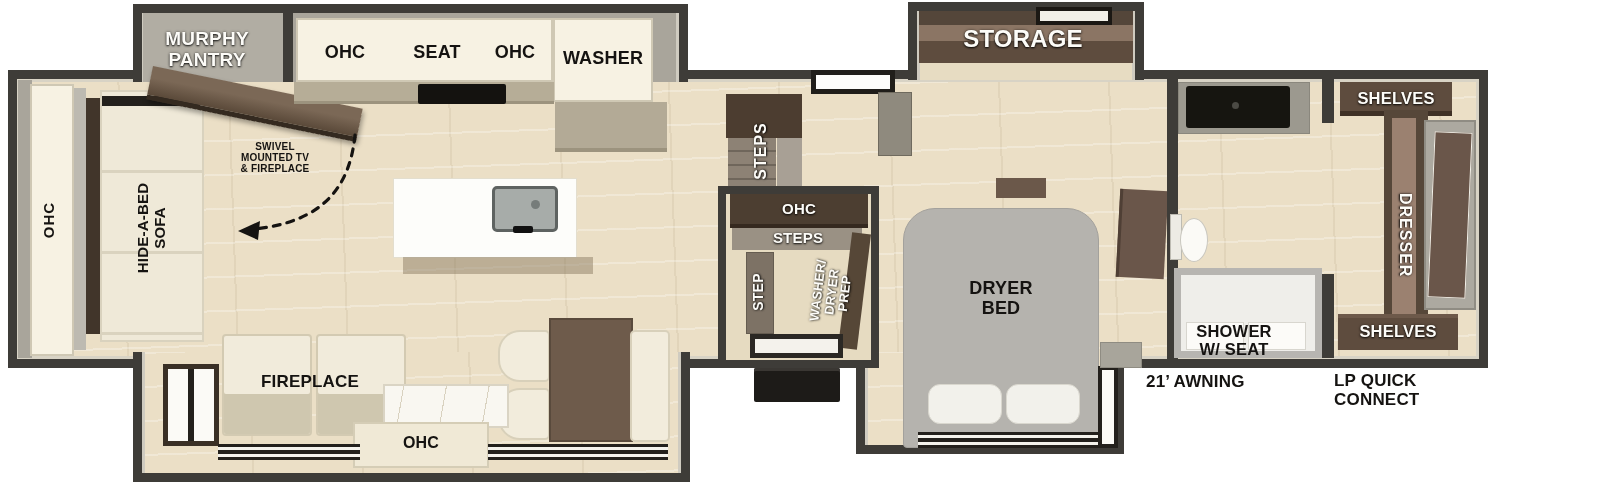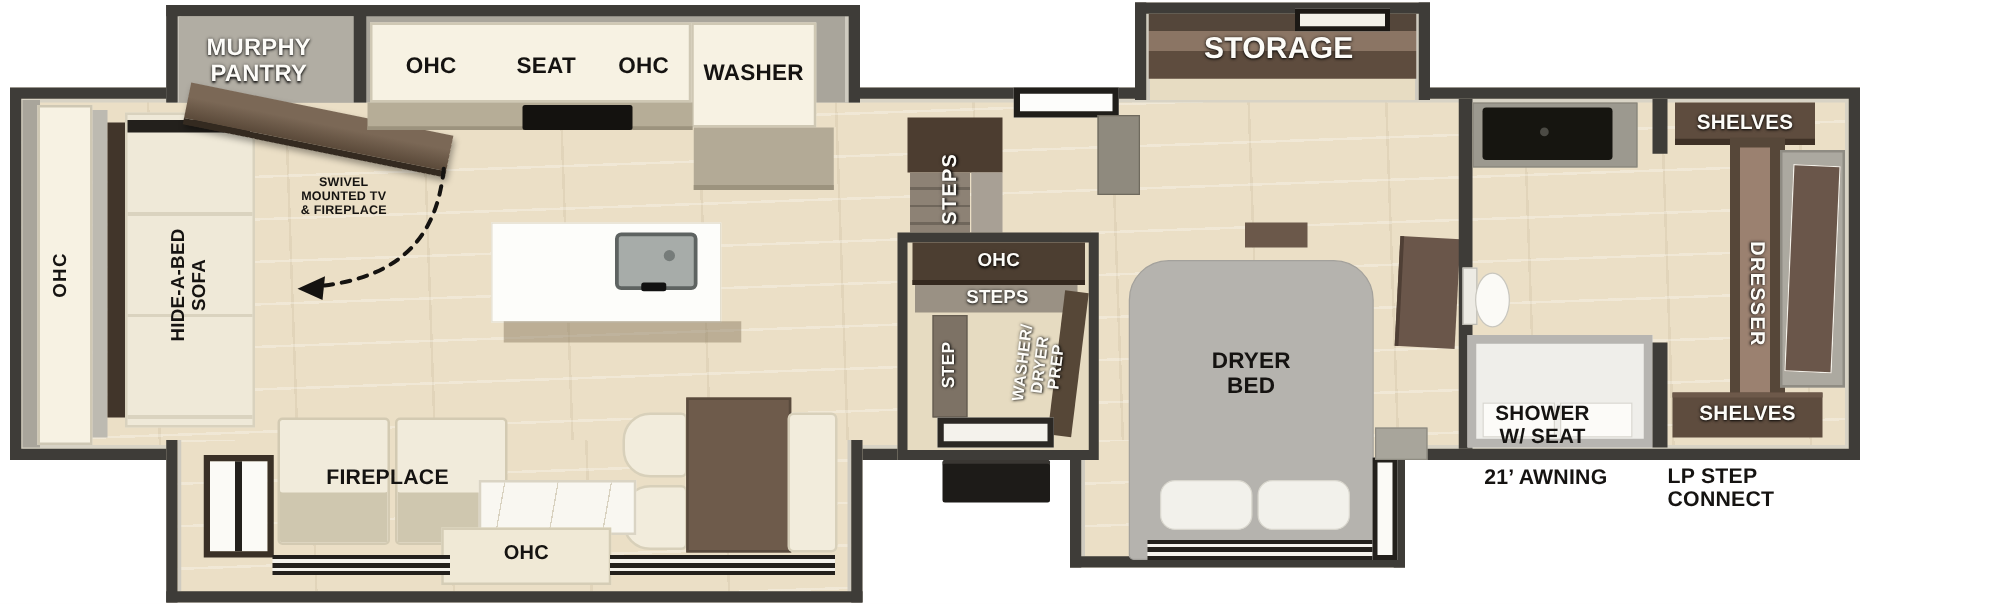--- a/index.html
+++ b/index.html
@@ -131,21 +131,21 @@
   .lab-step{left:725px;top:283px;width:70px;height:18px;font-size:14px;}
   .lab-washer{left:778px;top:270px;width:110px;height:44px;font-size:13px;transform:rotate(-83deg);line-height:1.05;}
   .lab-king{left:941px;top:278px;width:120px;font-size:18px;}
   .lab-shower{left:1176px;top:284px;width:116px;font-size:16.5px;line-height:1.1;margin-top:38px;}
   .lab-shelves-top{left:1340px;top:89px;width:112px;font-size:16.5px;}
   .lab-dresser{left:1392px;top:140px;width:26px;height:190px;font-size:16px;writing-mode:vertical-rl;
                display:flex;align-items:center;justify-content:center;letter-spacing:1px;}
   .lab-shelves-bottom{left:1338px;top:322px;width:120px;font-size:16.5px;}
   .lab-recliner{left:240px;top:372px;width:140px;font-size:17px;}
   .lab-ohc-bottom{left:353px;top:434px;width:136px;font-size:16px;}
-  .lab-awning{left:1146px;top:372px;width:140px;font-size:17px;text-align:right;}
+  .lab-awning{left:1146px;top:372px;width:140px;font-size:17px;text-align:left;}
   .lab-lp{left:1334px;top:372px;width:120px;font-size:17px;text-align:left;line-height:1.1;}
   .arc-svg{left:228px;top:118px;width:140px;height:130px;}
 </style>
 </head>
 <body>
 
 <div id="canvas">
 
   <div class="abs main-body floor"></div>
 
@@ -260,16 +260,16 @@
   <div class="abs lbl lbl-black lab-king">DRYER
 BED</div>
   <div class="abs lbl lbl-black lab-shower">SHOWER
 W/ SEAT</div>
   <div class="abs lbl lbl-white lab-shelves-top">SHELVES</div>
   <div class="abs lbl lbl-white lab-dresser">DRESSER</div>
   <div class="abs lbl lbl-white lab-shelves-bottom">SHELVES</div>
   <div class="abs lbl lbl-black lab-recliner">FIREPLACE</div>
   <div class="abs lbl lbl-black lab-ohc-bottom">OHC</div>
   <div class="abs lbl lbl-black lab-awning">21’ AWNING</div>
-  <div class="abs lbl lbl-black lab-lp">LP STEP
+  <div class="abs lbl lbl-black lab-lp">LP QUICK
 CONNECT</div>
 
 </div>
 
 </body></html>

